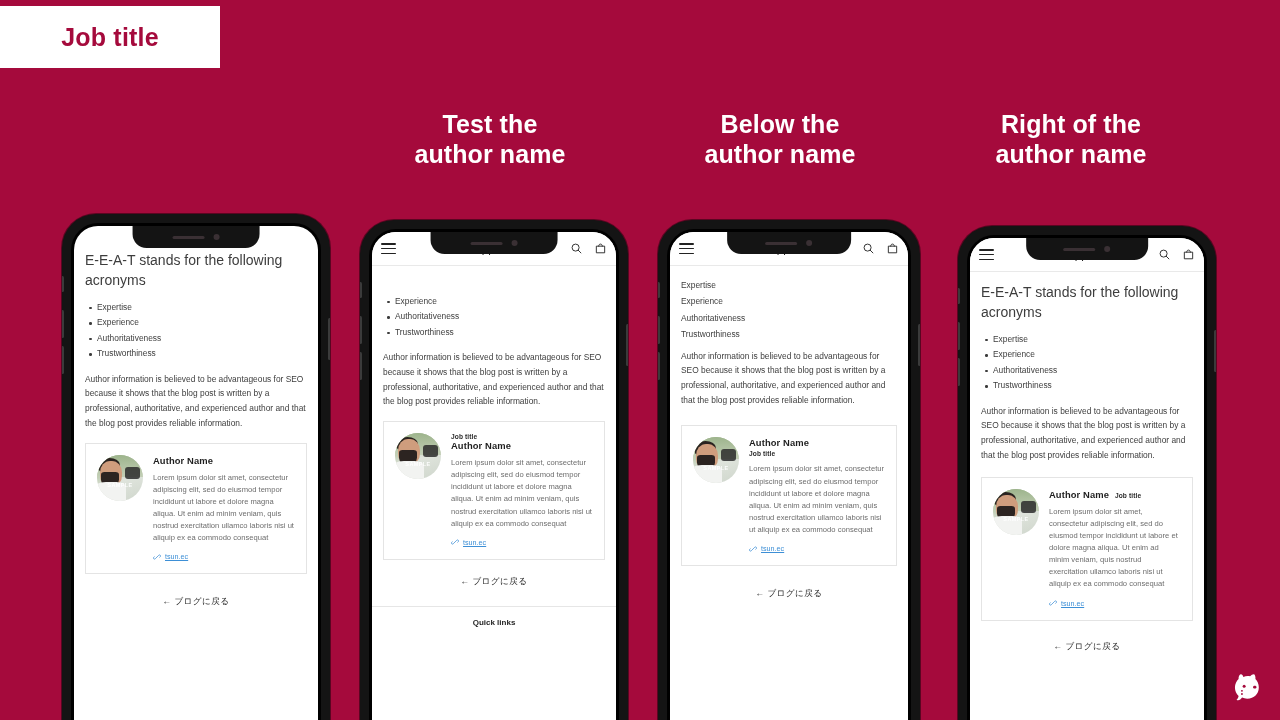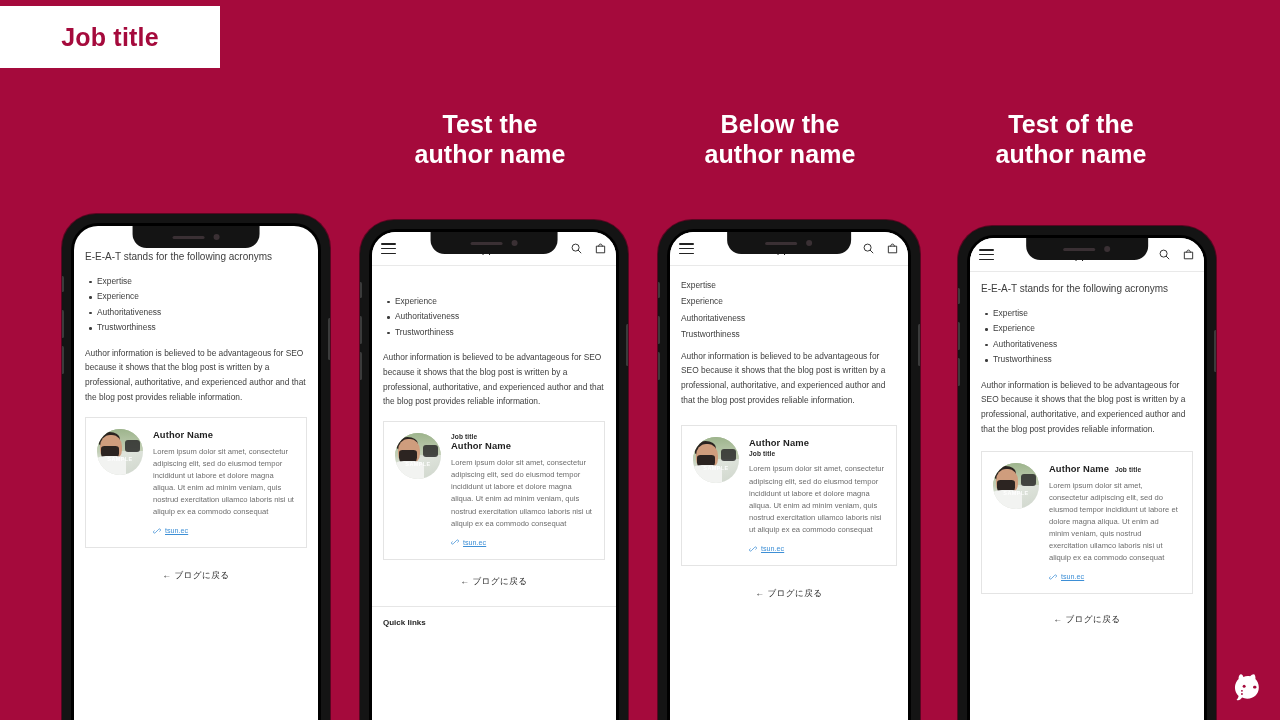--- a/index.html
+++ b/index.html
@@ -122,21 +122,21 @@
     font-size: 11.5px;
     color: #1b1b1b;
     letter-spacing: .1px;
   }
   .hicons { display: flex; align-items: center; gap: 11px; flex: 0 0 auto; }
   .hicons svg { display: block; }
 
   
   .article { padding: 10px 11px 0 11px; }
   .lead {
-    font-size: 10px;
+    font-size: 14px;
     color: #3d3d3d;
     line-height: 1.45;
     margin-bottom: 9px;
   }
   ul.acr { list-style: none; margin: 7px 0 10px 0; padding: 0 0 0 12px; }
   ul.acr li {
     position: relative;
     font-size: 8.4px;
     color: #3d3d3d;
     line-height: 1.85;
@@ -256,20 +256,21 @@
   }
   .footer-sep {
     margin-top: 22px;
     border-top: 1px solid #e6e6e6;
     padding: 11px 11px 0 11px;
   }
   .quick-links {
     font-size: 8px;
     font-weight: bold;
     color: #1f1f1f;
+    text-align: center;
   }
 
   
   .brand-mark {
     position: absolute;
     right: 14px; bottom: 12px;
     width: 40px; height: 40px;
     z-index: 60;
   }
   .brand-mark svg { display: block; width: 100%; height: 100%; }
@@ -285,21 +286,21 @@
 
   <div class="col-head" style="left:400px; top:110px; width:180px;">
     <div>Test the</div>
     <div>author name</div>
   </div>
   <div class="col-head" style="left:690px; top:110px; width:180px;">
     <div>Below the</div>
     <div>author name</div>
   </div>
   <div class="col-head" style="left:978px; top:110px; width:186px;">
-    <div>Test of the</div>
+    <div>Right of the</div>
     <div>author name</div>
   </div>
 
   <div class="phone" style="left:62px; top:214px; width:268px; height:520px;">
     <div class="side-btn" style="left:-1px; top:62px; width:3px; height:16px;"></div>
     <div class="side-btn" style="left:-1px; top:96px; width:3px; height:28px;"></div>
     <div class="side-btn" style="left:-1px; top:132px; width:3px; height:28px;"></div>
     <div class="side-btn" style="right:-1px; top:104px; width:3px; height:42px;"></div>
     <div class="bezel-inner">
       <div class="screen">

